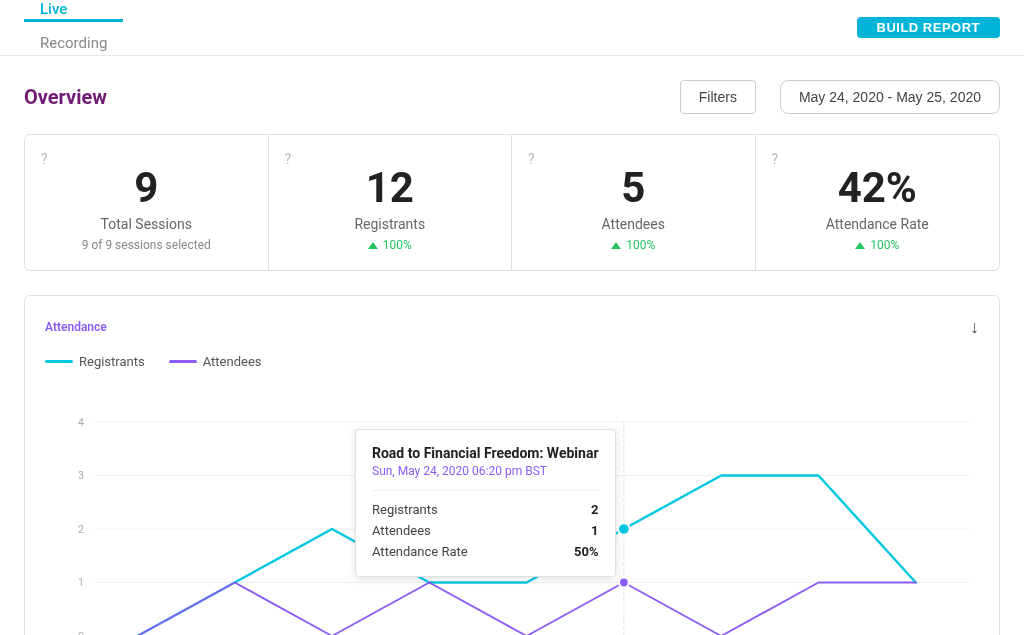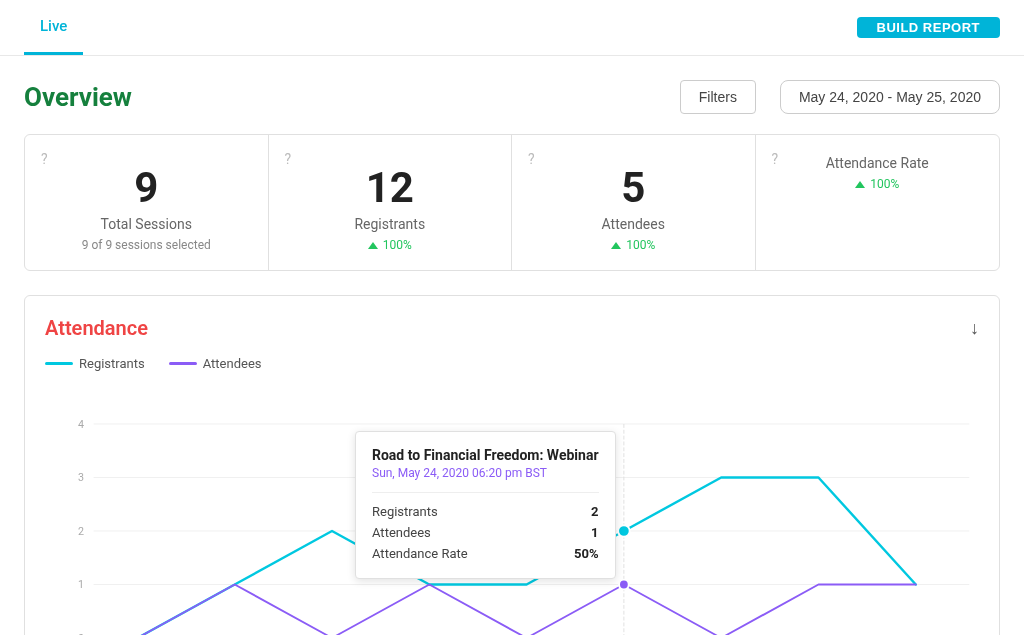--- a/index.html
+++ b/index.html
@@ -13,40 +13,40 @@
     .nav-tab { display: flex; align-items: center; padding: 0 16px; cursor: pointer; font-size: 15px; color: #888; border-bottom: 3px solid transparent; height: 100%; }
     .nav-tab.active { color: #00b4d8; border-bottom: 3px solid #00b4d8; font-weight: 500; }
 
     .build-report-btn { background: #00b4d8; color: #fff; border: none; border-radius: 4px; padding: 3px 20px; font-size: 13px; font-weight: 700; cursor: pointer; letter-spacing: 0.5px; text-transform: uppercase; }
 
     
     .main-content { padding: 24px; }
 
     
     .overview-header { display: flex; align-items: center; justify-content: space-between; margin-bottom: 20px; }
-    .overview-title { font-size: 26px; font-weight: 700; color: #15803d; }
+    .overview-title { font-size: 20px; font-weight: 700; color: #701a75; }
     .overview-controls { display: flex; gap: 24px; }
     .filter-btn { border: 1px solid #ccc; background: #fff; color: #444; border-radius: 4px; padding: 8px 18px; font-size: 14px; cursor: pointer; }
     .date-range-btn { border: 1px solid #ccc; background: #fff; color: #444; border-radius: 8px; padding: 8px 18px; font-size: 14px; cursor: pointer; }
 
     
     .stats-grid { display: grid; grid-template-columns: repeat(4, 1fr); gap: 0; border: 1px solid #e0e0e0; border-radius: 6px; margin-bottom: 24px; overflow: hidden; background: #fff; }
     .stat-card { padding: 20px 24px 18px; border-right: 1px solid #e0e0e0; position: relative; }
     .stat-card:last-child { border-right: none; }
     .stat-question { color: #bbb; font-size: 14px; position: absolute; top: 16px; left: 16px; cursor: help; }
     .stat-value { font-size: 42px; font-weight: 700; color: #222; margin-top: 8px; margin-bottom: 4px; text-align: center; }
     .stat-label { font-size: 14px; color: #666; text-align: center; margin-bottom: 6px; }
     .stat-sub { font-size: 12px; color: #22c55e; text-align: right; display: flex; align-items: center; justify-content: center; gap: 3px; }
     .stat-sub.gray { color: #888; }
     .arrow-up { display: inline-block; width: 0; height: 0; border-left: 5px solid transparent; border-right: 5px solid transparent; border-bottom: 7px solid #22c55e; margin-right: 2px; }
 
     
     .chart-section { border: 1px solid #e0e0e0; border-radius: 6px; background: #fff; padding: 20px; }
     .chart-header { display: flex; align-items: center; justify-content: space-between; margin-bottom: 16px; }
-    .chart-title { font-size: 20px; font-weight: 600; color: #ef4444; }
+    .chart-title { font-size: 12px; font-weight: 600; color: #8b5cf6; }
     .download-icon { color: #555; cursor: pointer; font-size: 18px; }
 
     
     .chart-legend { display: flex; gap: 24px; margin-bottom: 20px; }
     .legend-item { display: flex; align-items: center; gap: 6px; font-size: 13px; color: #555; }
     .legend-line { width: 28px; height: 3px; border-radius: 2px; }
     .legend-line.cyan { background: #00c8e0; }
     .legend-line.purple { background: #8b5cf6; }
 
     
@@ -64,20 +64,23 @@
 </head>
 <body>
 
 <div class="app-container">
 
   <div class="top-nav">
     <div class="nav-tabs">
       <div class="nav-tab active">
         <span>Live</span>
       </div>
+      <div class="nav-tab">
+        <span>Recording</span>
+      </div>
     </div>
     <button class="build-report-btn">
       <span>BUILD REPORT</span>
     </button>
   </div>
 
   <div class="main-content">
 
     <div class="overview-header">
       <h1 class="overview-title">Overview</h1>
@@ -115,20 +118,21 @@
         <div class="stat-value">5</div>
         <div class="stat-label">Attendees</div>
         <div class="stat-sub">
           <span class="arrow-up"></span>
           100%
         </div>
       </div>
 
       <div class="stat-card">
         <span class="stat-question">?</span>
+        <div class="stat-value">42%</div>
         <div class="stat-label">Attendance Rate</div>
         <div class="stat-sub">
           <span class="arrow-up"></span>
           100%
         </div>
       </div>
 
     </div>
 
     <div class="chart-section">

